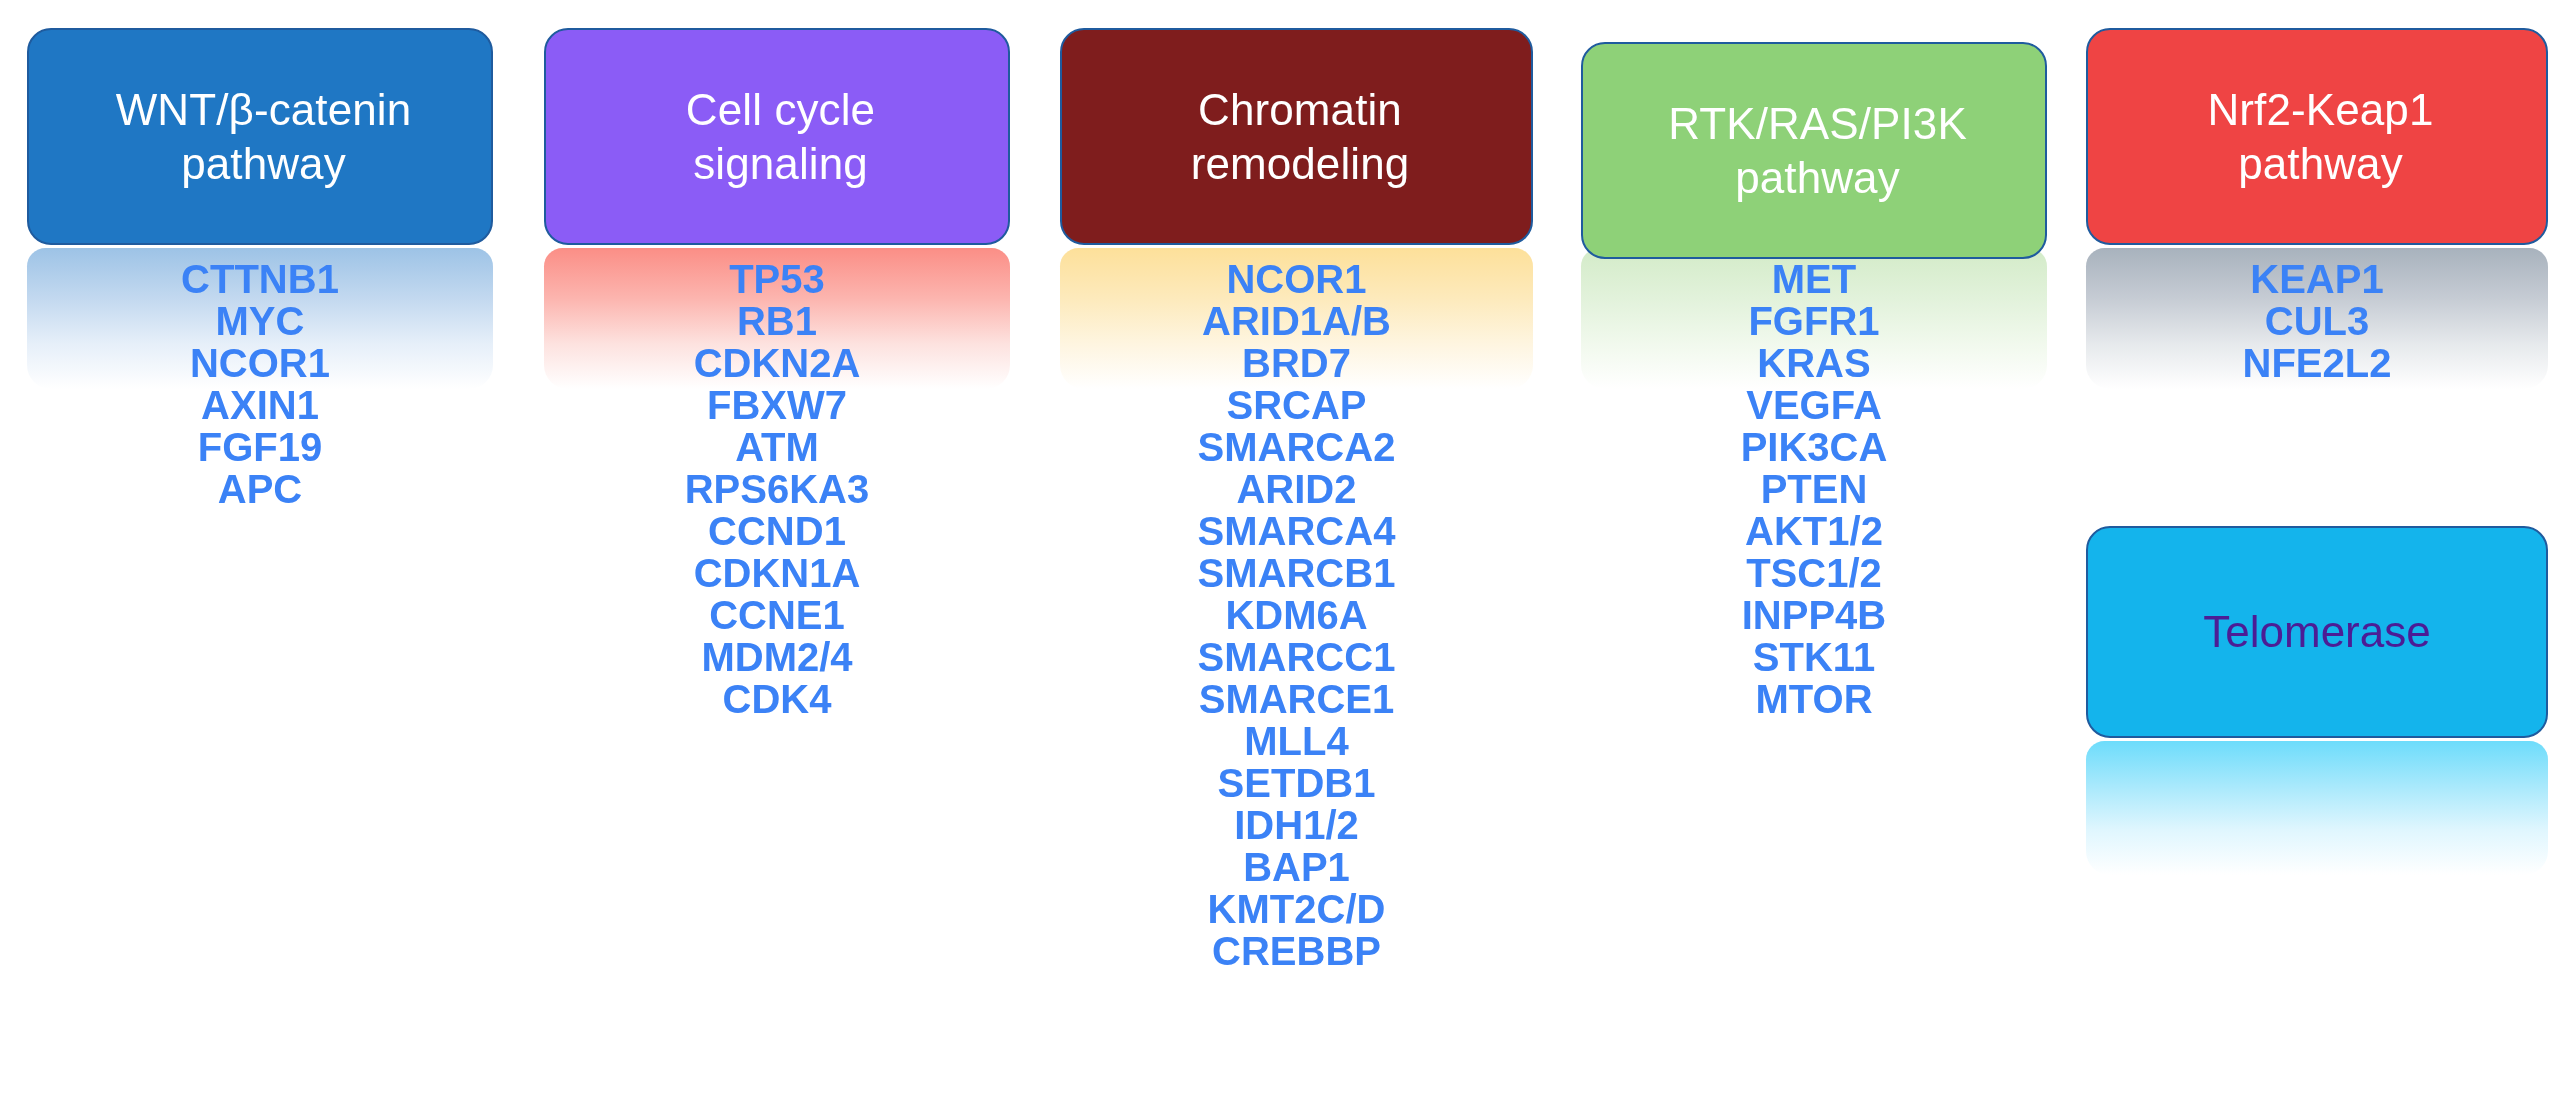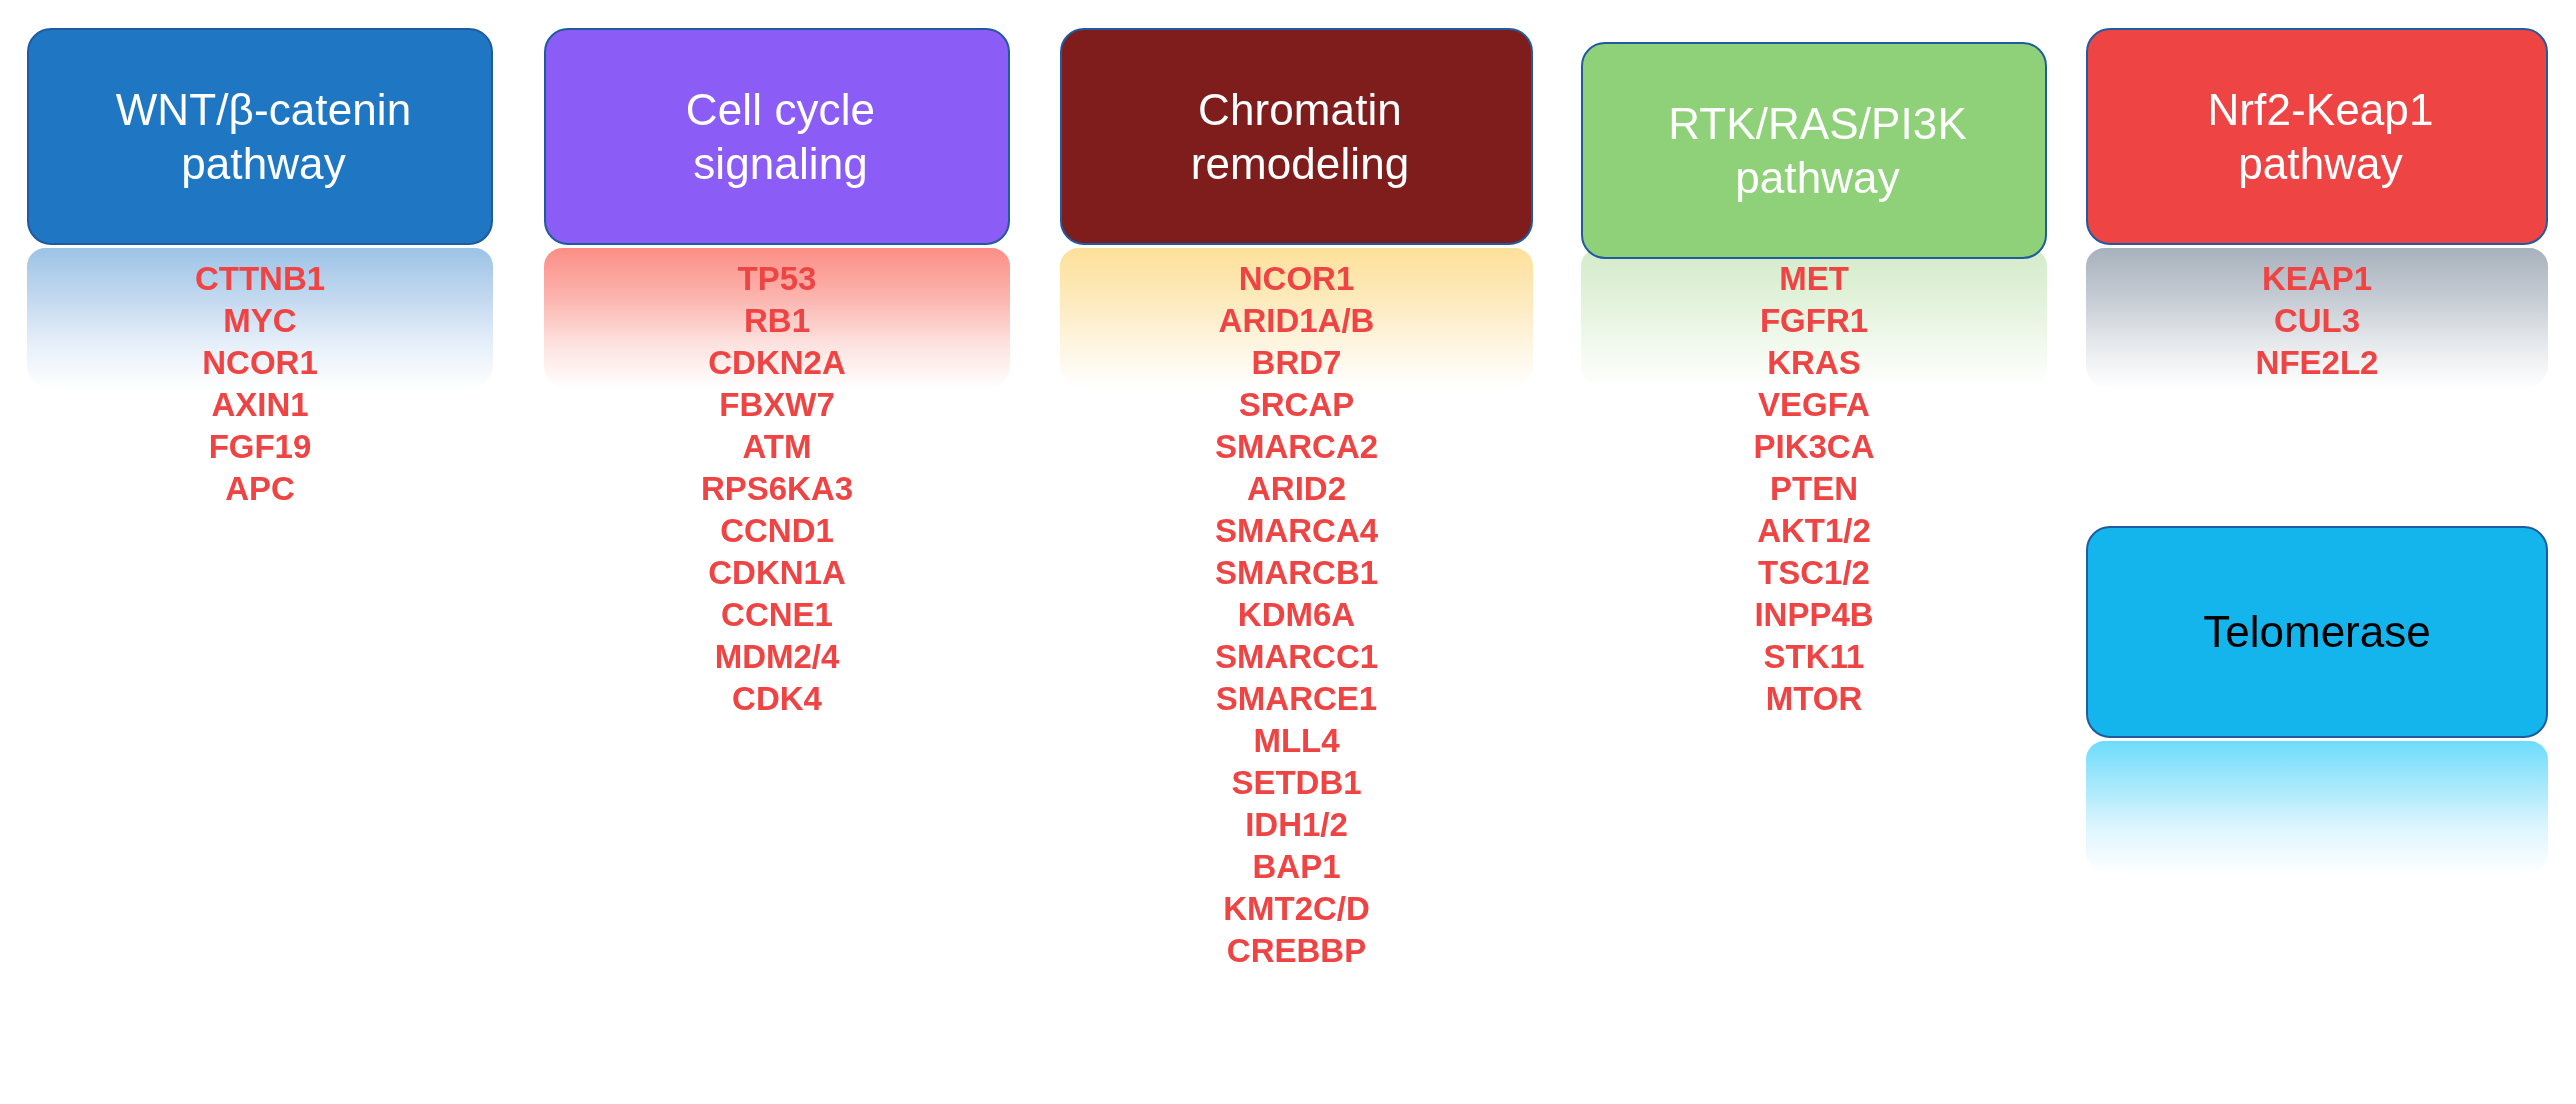--- a/index.html
+++ b/index.html
@@ -72,23 +72,23 @@
   
   .gene-list {
     position: absolute;
     top: 258px;
     left: 0;
     width: 100%;
     text-align: center;
     z-index: 4;
   }
   .gene {
-    font-size: 33px;
+    font-size: 40px;
     font-weight: bold;
-    color: #ef4444;
+    color: #3b82f6;
     line-height: 42px;
     white-space: nowrap;
   }
 
   
   .c-wnt      .pathway-box { background:#1f77c4; }
   .c-wnt      .reflection  { background:linear-gradient(to bottom,#9dc3e6 0%, #c5daf0 38%, #e6eff9 68%, #ffffff 100%); }
 
   .c-cellcyc  .pathway-box { background:#8b5cf6; }
   .c-cellcyc  .reflection  { background:linear-gradient(to bottom,#fb8e86 0%, #fcb5af 36%, #fde2df 68%, #ffffff 100%); }
@@ -109,21 +109,21 @@
     top: 526px;
     width: 100%;
     height: 212px;
     border-radius: 24px;
     border: 2.1px solid #1f5b9e;
     box-sizing: border-box;
     background: #14b4ec;
     display: flex;
     align-items: center;
     justify-content: center;
-    color: #000000;
+    color: #4c1d95;
     font-size: 44px;
     z-index: 3;
   }
   .telomerase-reflection {
     position: absolute;
     left: 0;
     top: 741px;
     width: 100%;
     height: 134px;
     border-top-left-radius: 18.4px;

